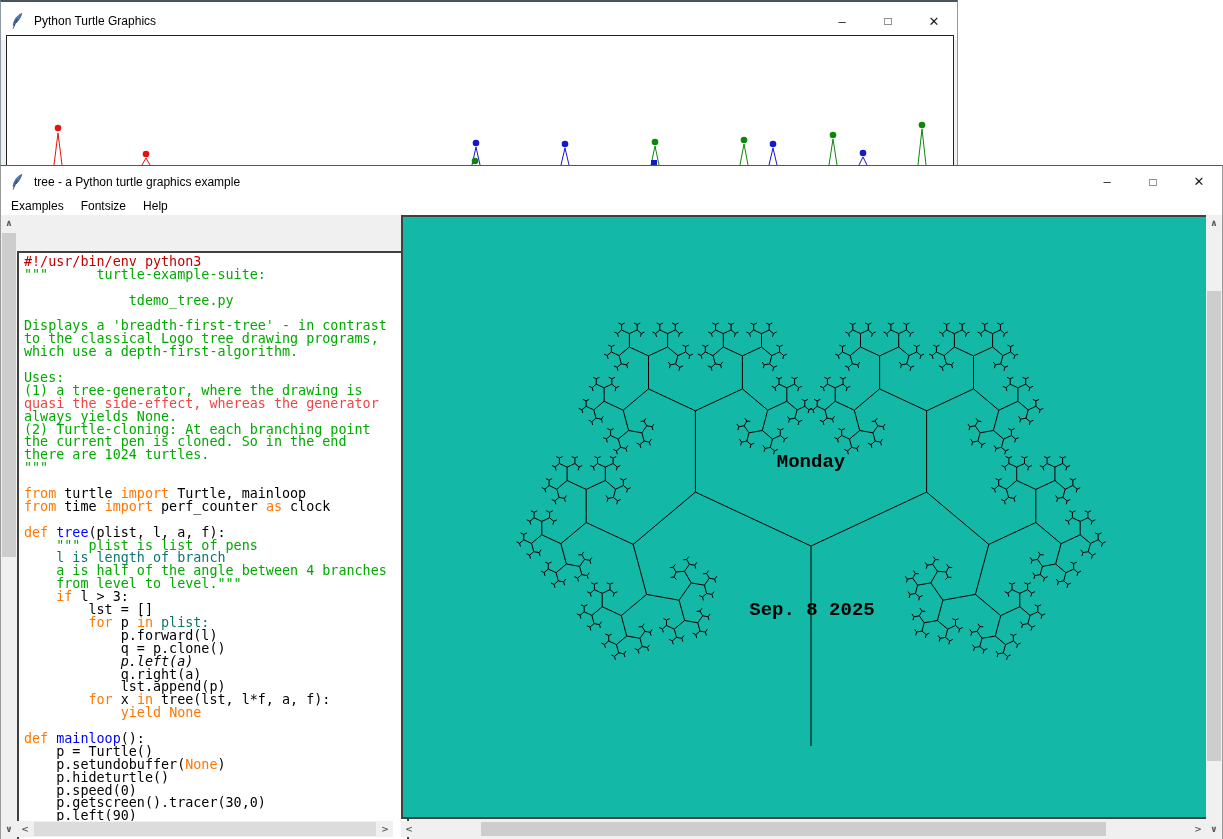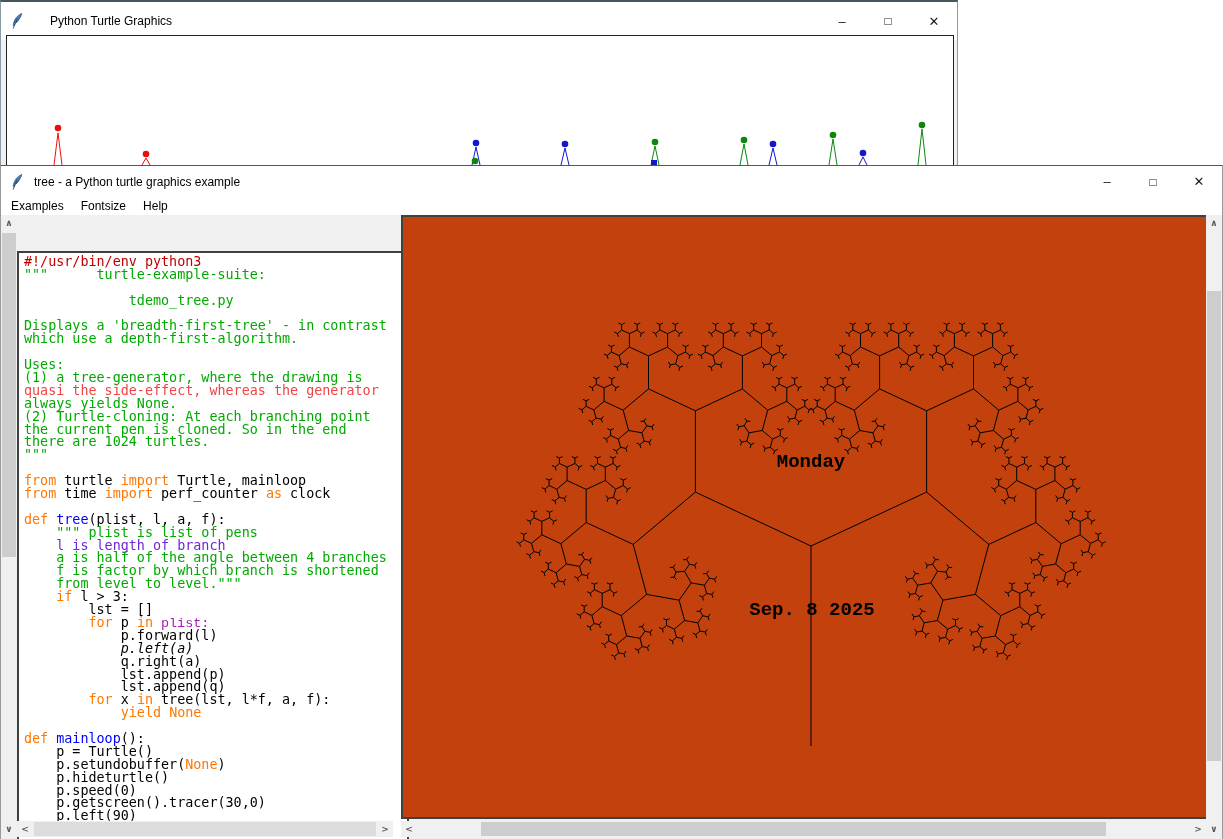--- a/index.html
+++ b/index.html
@@ -14,21 +14,21 @@
   .win-controls{margin-left:auto;display:flex;height:100%;}
   .win-btn{width:46px;display:flex;align-items:center;justify-content:center;
            font-size:13px;color:#1a1a1a;cursor:default;}
   .win-btn.maxi{font-size:12px;}
   .app-icon{width:14px;height:16px;margin-left:9px;flex:0 0 auto;}
 
   
   .bg-window{position:absolute;left:0;top:0;width:958px;height:780px;
     background:#f0f0f0;border:1px solid #8a9ba2;border-top:2px solid #46555c;
     box-sizing:border-box;z-index:1;}
-  .bg-window .titlebar{height:38px;gap:16px;}
+  .bg-window .titlebar{height:38px;}
   .bg-canvas{position:absolute;left:5px;top:33px;width:946px;height:740px;
     background:#ffffff;border:1px solid #222;}
   .bg-canvas svg{display:block;}
 
   
   .fg-window{position:absolute;left:0;top:165px;width:1223px;height:674px;
     background:#f0f0f0;border-top:1px solid #4e5a60;
     border-left:1px solid #9a9a9a;border-right:1px solid #9a9a9a;
     box-sizing:border-box;z-index:10;}
   .fg-window .titlebar{height:31px;text-align:center;}
@@ -40,21 +40,21 @@
 
   
   .code-pane{position:absolute;left:16px;top:0;width:392px;height:604px;
     background:#fff;border:2px solid #404040;box-sizing:border-box;
     overflow:hidden;padding:3px 0 0 5px;margin-top:36px;}
   .code-line{white-space:pre;font-family:"DejaVu Sans Mono",monospace;
     font-size:13.4px;line-height:12.9px;height:12.9px;color:#000;}
 
   
   .canvas-pane{position:absolute;left:400px;top:0;width:807px;height:604px;
-    background:#c2410c;border:2px solid #404040;box-sizing:border-box;overflow:hidden;}
+    background:#14b8a6;border:2px solid #404040;box-sizing:border-box;overflow:hidden;}
 
   
   .sb{position:absolute;background:#f0f0f0;}
   .sb-btn{position:absolute;width:16px;height:16px;display:flex;align-items:center;
     justify-content:center;color:#5b5b5b;font-size:9px;font-weight:bold;
     font-family:"DejaVu Sans",sans-serif;}
   .sb-thumb{position:absolute;background:#cdcdcd;}
   .vsb-left{left:0;top:0;width:16px;height:622px;}
   .vsb-right{left:1205px;top:0;width:16px;height:622px;}
   .hsb-code{left:16px;top:606px;width:376px;height:16px;}
@@ -140,48 +140,48 @@
       <div class="sb-btn down">∨</div>
     </div>
 
     <div class="code-pane">
         <div class="code-line"><span style="color: rgb(192, 0, 0);">#!/usr/bin/env python3</span></div>
         <div class="code-line"><span style="color: rgb(0, 170, 0);">"""      turtle-example-suite:</span></div>
         <div class="code-line">&nbsp;</div>
         <div class="code-line"><span style="color: rgb(0, 170, 0);">             tdemo_tree.py</span></div>
         <div class="code-line">&nbsp;</div>
         <div class="code-line"><span style="color: rgb(0, 170, 0);">Displays a 'breadth-first-tree' - in contrast</span></div>
+        <div class="code-line"><span style="color: rgb(0, 170, 0);">to the classical Logo tree drawing programs,</span></div>
         <div class="code-line"><span style="color: rgb(0, 170, 0);">which use a depth-first-algorithm.</span></div>
         <div class="code-line">&nbsp;</div>
         <div class="code-line"><span style="color: rgb(0, 170, 0);">Uses:</span></div>
         <div class="code-line"><span style="color: rgb(0, 170, 0);">(1) a tree-generator, where the drawing is</span></div>
         <div class="code-line"><span style="color: #ef4444;">quasi the side-effect, whereas the generator</span></div>
         <div class="code-line"><span style="color: rgb(0, 170, 0);">always yields None.</span></div>
         <div class="code-line"><span style="color: rgb(0, 170, 0);">(2) Turtle-cloning: At each branching point</span></div>
         <div class="code-line"><span style="color: rgb(0, 170, 0);">the current pen is cloned. So in the end</span></div>
         <div class="code-line"><span style="color: rgb(0, 170, 0);">there are 1024 turtles.</span></div>
         <div class="code-line"><span style="color: rgb(0, 170, 0);">"""</span></div>
         <div class="code-line">&nbsp;</div>
         <div class="code-line"><span style="color: rgb(255, 119, 0);">from</span><span style="color: rgb(0, 0, 0);"> turtle </span><span style="color: rgb(255, 119, 0);">import</span><span style="color: rgb(0, 0, 0);"> Turtle, mainloop</span></div>
         <div class="code-line"><span style="color: rgb(255, 119, 0);">from</span><span style="color: rgb(0, 0, 0);"> time </span><span style="color: rgb(255, 119, 0);">import</span><span style="color: rgb(0, 0, 0);"> perf_counter </span><span style="color: rgb(255, 119, 0);">as</span><span style="color: rgb(0, 0, 0);"> clock</span></div>
         <div class="code-line">&nbsp;</div>
         <div class="code-line"><span style="color: rgb(255, 119, 0);">def</span><span style="color: rgb(0, 0, 0);"> </span><span style="color: rgb(0, 0, 255);">tree</span><span style="color: rgb(0, 0, 0);">(plist, l, a, f):</span></div>
         <div class="code-line"><span style="color: rgb(0, 170, 0);">    """ plist is list of pens</span></div>
-        <div class="code-line"><span style="color: #6d28d9; text-align: center;">    l is length of branch</span></div>
+        <div class="code-line"><span style="color: #0f766e; text-align: center;">    l is length of branch</span></div>
         <div class="code-line"><span style="color: rgb(0, 170, 0);">    a is half of the angle between 4 branches</span></div>
-        <div class="code-line"><span style="color: rgb(0, 170, 0);">    f is factor by which branch is shortened</span></div>
         <div class="code-line"><span style="color: rgb(0, 170, 0);">    from level to level."""</span></div>
         <div class="code-line"><span style="color: rgb(0, 0, 0);">    </span><span style="color: rgb(255, 119, 0);">if</span><span style="color: rgb(0, 0, 0);"> l &gt; 3:</span></div>
         <div class="code-line"><span style="color: rgb(0, 0, 0);">        lst = []</span></div>
-        <div class="code-line"><span style="color: rgb(0, 0, 0);">        </span><span style="color: rgb(255, 119, 0);">for</span><span style="color: rgb(0, 0, 0);"> p </span><span style="color: rgb(255, 119, 0);">in</span><span style="color: #a21caf; font-family: Liberation Mono, monospace;"> plist:</span></div>
+        <div class="code-line"><span style="color: rgb(0, 0, 0);">        </span><span style="color: rgb(255, 119, 0);">for</span><span style="color: rgb(0, 0, 0);"> p </span><span style="color: rgb(255, 119, 0);">in</span><span style="color: #0f766e;"> plist:</span></div>
         <div class="code-line"><span style="color: rgb(0, 0, 0);">            p.forward(l)</span></div>
+        <div class="code-line"><span style="color: rgb(0, 0, 0);">            q = p.clone()</span></div>
         <div class="code-line"><span style="color: rgb(0, 0, 0); font-style: italic;">            p.left(a)</span></div>
         <div class="code-line"><span style="color: rgb(0, 0, 0);">            q.right(a)</span></div>
         <div class="code-line"><span style="color: rgb(0, 0, 0);">            lst.append(p)</span></div>
-        <div class="code-line"><span style="color: rgb(0, 0, 0);">            lst.append(q)</span></div>
         <div class="code-line"><span style="color: rgb(0, 0, 0);">        </span><span style="color: rgb(255, 119, 0);">for</span><span style="color: rgb(0, 0, 0);"> x </span><span style="color: rgb(255, 119, 0);">in</span><span style="color: rgb(0, 0, 0);"> tree(lst, l*f, a, f):</span></div>
         <div class="code-line"><span style="color: rgb(0, 0, 0);">            </span><span style="color: rgb(255, 119, 0);">yield</span><span style="color: rgb(0, 0, 0);"> </span><span style="color: rgb(255, 119, 0);">None</span></div>
         <div class="code-line">&nbsp;</div>
         <div class="code-line"><span style="color: rgb(255, 119, 0);">def</span><span style="color: rgb(0, 0, 0);"> </span><span style="color: rgb(0, 0, 255);">mainloop</span><span style="color: rgb(0, 0, 0);">():</span></div>
         <div class="code-line"><span style="color: rgb(0, 0, 0);">    p = Turtle()</span></div>
         <div class="code-line"><span style="color: rgb(0, 0, 0);">    p.setundobuffer(</span><span style="color: rgb(255, 119, 0);">None</span><span style="color: rgb(0, 0, 0);">)</span></div>
         <div class="code-line"><span style="color: rgb(0, 0, 0);">    p.hideturtle()</span></div>
         <div class="code-line"><span style="color: rgb(0, 0, 0);">    p.speed(0)</span></div>
         <div class="code-line"><span style="color: rgb(0, 0, 0);">    p.getscreen().tracer(30,0)</span></div>
         <div class="code-line"><span style="color: rgb(0, 0, 0);">    p.left(90)</span></div>

